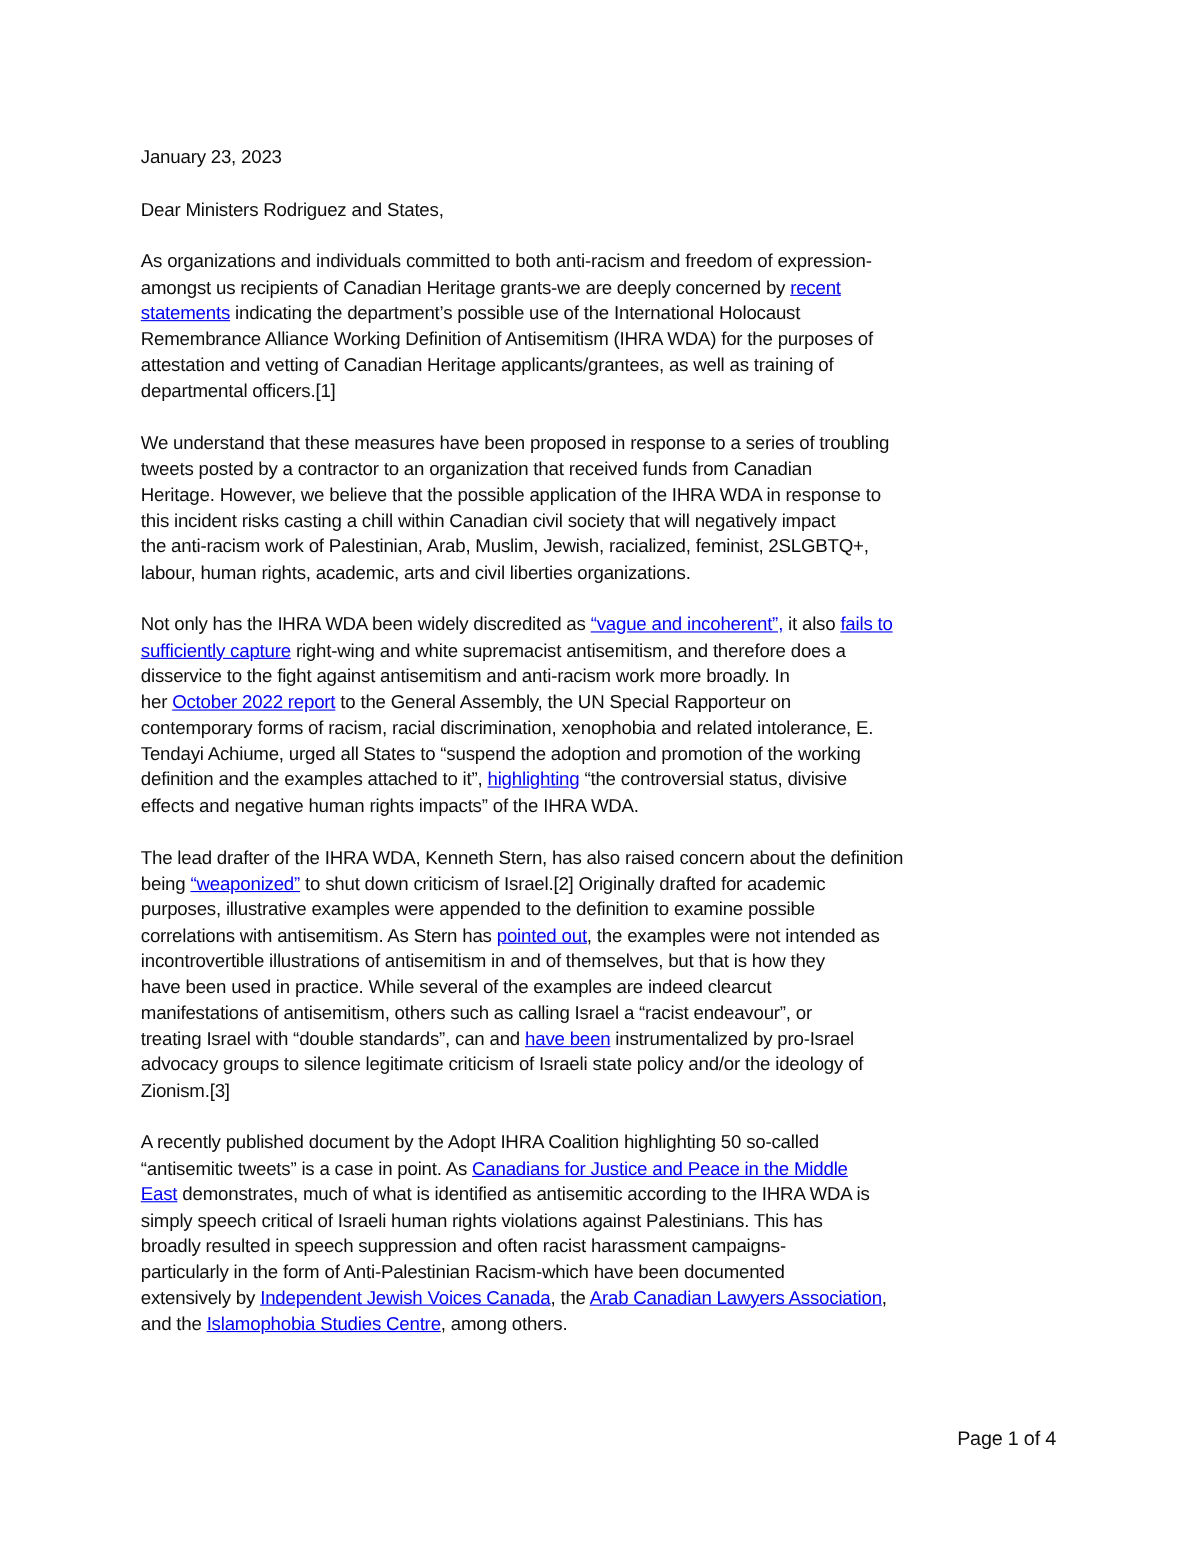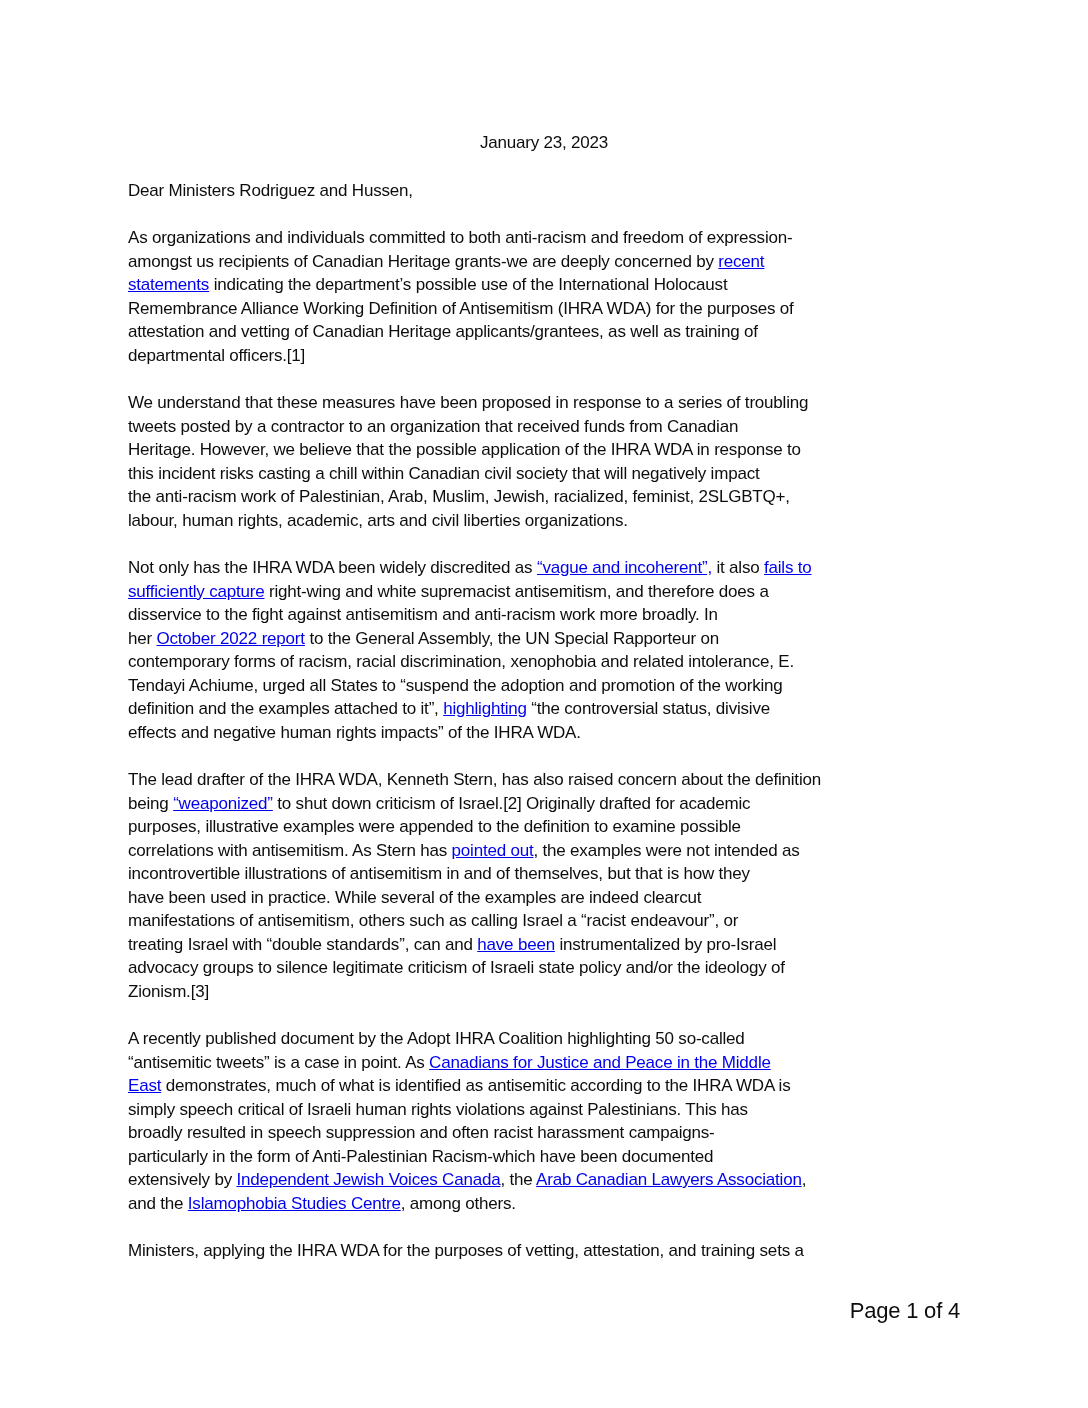--- a/index.html
+++ b/index.html
@@ -16,51 +16,51 @@
     color: #0d0d0d;
     overflow: hidden;
   }
   .content {
     padding: 131px 128px 0 128px;
     font-size: 17px;
     line-height: 23.5px;
     letter-spacing: -0.2px;
   }
   .date-line {
-    text-align: center;
+    text-align: left;
     margin: 0 0 24px 0;
   }
   .salutation {
     margin: 0 0 24px 0;
   }
   p.para {
     margin: 0 0 24px 0;
   }
   a.link {
     color: #0000ee;
     cursor: pointer;
   }
   .footer {
     position: absolute;
     top: 1298px;
     right: 128px;
-    font-size: 22px;
+    font-size: 18px;
     letter-spacing: -0.2px;
   }
 </style>
 </head>
 <body>
 
 <div class="page" style="background: rgb(255, 255, 255); color: rgb(13, 13, 13);">
   <div class="content">
     <div class="date-line">January 23, 2023</div>
-    <div class="salutation">Dear Ministers Rodriguez and Hussen,</div>
+    <div class="salutation">Dear Ministers Rodriguez and States,</div>
     <div>
         <p class="para"><span>As organizations and individuals committed to both anti-racism and freedom of expression-</span><br><span>amongst us recipients of Canadian Heritage grants-we are deeply concerned by </span><a class="link" href="#" style="color: rgb(0, 0, 238);">recent</a><br><a class="link" href="#" style="color: rgb(0, 0, 238);">statements</a><span> indicating the department’s possible use of the International Holocaust</span><br><span>Remembrance Alliance Working Definition of Antisemitism (IHRA WDA) for the purposes of</span><br><span>attestation and vetting of Canadian Heritage applicants/grantees, as well as training of</span><br><span>departmental officers.[1]</span></p>
         <p class="para"><span>We understand that these measures have been proposed in response to a series of troubling</span><br><span>tweets posted by a contractor to an organization that received funds from Canadian</span><br><span>Heritage. However, we believe that the possible application of the IHRA WDA in response to</span><br><span>this incident risks casting a chill within Canadian civil society that will negatively impact</span><br><span>the anti-racism work of Palestinian, Arab, Muslim, Jewish, racialized, feminist, 2SLGBTQ+,</span><br><span>labour, human rights, academic, arts and civil liberties organizations.</span></p>
         <p class="para"><span>Not only has the IHRA WDA been widely discredited as </span><a class="link" href="#" style="color: rgb(0, 0, 238);">“vague and incoherent”,</a><span> it also </span><a class="link" href="#" style="color: rgb(0, 0, 238);">fails to</a><br><a class="link" href="#" style="color: rgb(0, 0, 238);">sufficiently capture</a><span> right-wing and white supremacist antisemitism, and therefore does a</span><br><span>disservice to the fight against antisemitism and anti-racism work more broadly. In</span><br><span>her </span><a class="link" href="#" style="color: rgb(0, 0, 238);">October 2022 report</a><span> to the General Assembly, the UN Special Rapporteur on</span><br><span>contemporary forms of racism, racial discrimination, xenophobia and related intolerance, E.</span><br><span>Tendayi Achiume, urged all States to “suspend the adoption and promotion of the working</span><br><span>definition and the examples attached to it”, </span><a class="link" href="#" style="color: rgb(0, 0, 238);">highlighting</a><span> “the controversial status, divisive</span><br><span>effects and negative human rights impacts” of the IHRA WDA.</span></p>
         <p class="para"><span>The lead drafter of the IHRA WDA, Kenneth Stern, has also raised concern about the definition</span><br><span>being </span><a class="link" href="#" style="color: rgb(0, 0, 238);">“weaponized”</a><span> to shut down criticism of Israel.[2] Originally drafted for academic</span><br><span>purposes, illustrative examples were appended to the definition to examine possible</span><br><span>correlations with antisemitism. As Stern has </span><a class="link" href="#" style="color: rgb(0, 0, 238);">pointed out</a><span>, the examples were not intended as</span><br><span>incontrovertible illustrations of antisemitism in and of themselves, but that is how they</span><br><span>have been used in practice. While several of the examples are indeed clearcut</span><br><span>manifestations of antisemitism, others such as calling Israel a “racist endeavour”, or</span><br><span>treating Israel with “double standards”, can and </span><a class="link" href="#" style="color: rgb(0, 0, 238);">have been</a><span> instrumentalized by pro-Israel</span><br><span>advocacy groups to silence legitimate criticism of Israeli state policy and/or the ideology of</span><br><span>Zionism.[3]</span></p>
         <p class="para"><span>A recently published document by the Adopt IHRA Coalition highlighting 50 so-called</span><br><span>“antisemitic tweets” is a case in point. As </span><a class="link" href="#" style="color: rgb(0, 0, 238);">Canadians for Justice and Peace in the Middle</a><br><a class="link" href="#" style="color: rgb(0, 0, 238);">East</a><span> demonstrates, much of what is identified as antisemitic according to the IHRA WDA is</span><br><span>simply speech critical of Israeli human rights violations against Palestinians. This has</span><br><span>broadly resulted in speech suppression and often racist harassment campaigns-</span><br><span>particularly in the form of Anti-Palestinian Racism-which have been documented</span><br><span>extensively by </span><a class="link" href="#" style="color: rgb(0, 0, 238);">Independent Jewish Voices Canada</a><span>, the </span><a class="link" href="#" style="color: rgb(0, 0, 238);">Arab Canadian Lawyers Association</a><span>,</span><br><span>and the </span><a class="link" href="#" style="color: rgb(0, 0, 238);">Islamophobia Studies Centre</a><span>, among others.</span></p>
-        <p class="para"><span>Ministers, applying the IHRA WDA for the purposes of vetting, attestation, and training sets a</span><br></p>
+        <p class="para"><br></p>
       </div>
   </div>
   <div class="footer">Page 1 of 4</div>
 </div>
 
 </body></html>

